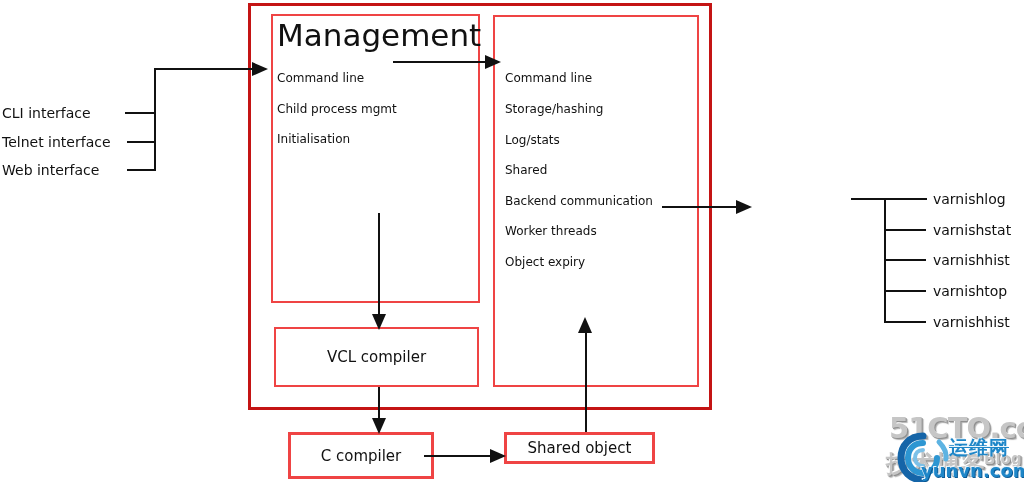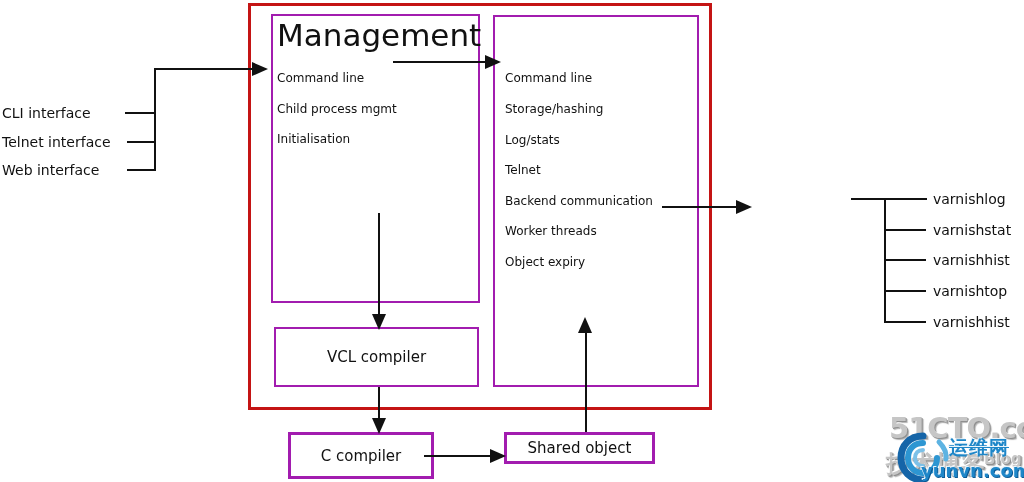--- a/index.html
+++ b/index.html
@@ -9,21 +9,21 @@
     font-family:"DejaVu Sans","Liberation Sans",sans-serif;
     color:#111;
   }
   .stage{position:absolute;inset:0;}
   
   .red-frame{
     position:absolute;left:248px;top:3px;width:464px;height:407px;
     border:3px solid #c41414;box-sizing:border-box;z-index:0;background:transparent;
   }
   .box{
-    position:absolute;background:#fff;border:2px solid #a21caf;
+    position:absolute;background:#fff;border:2px solid #ef4444;
     box-sizing:border-box;z-index:1;
   }
   .box.thick{border-width:3px;}
   .box-title{
     position:absolute;font-size:31px;line-height:34px;white-space:nowrap;color:#111;
   }
   .box-item{
     position:absolute;font-size:12px;line-height:16px;white-space:nowrap;color:#111;
   }
   .center-label{
@@ -112,21 +112,21 @@
     <div class="box-title" style="left:4px;top:2px">Management</div>
     <div class="box-item" style="left:4px;top:54px">Command line</div>
     <div class="box-item" style="left:4px;top:85px">Child process mgmt</div>
     <div class="box-item" style="left:4px;top:115px">Initialisation</div>
   </div>
 
   <div class="box" style="left:493px;top:15px;width:206px;height:372px">
     <div class="box-item" style="left:10px;top:53px">Command line</div>
     <div class="box-item" style="left:10px;top:84px">Storage/hashing</div>
     <div class="box-item" style="left:10px;top:115px">Log/stats</div>
-    <div class="box-item" style="left:10px;top:145px">Telnet</div>
+    <div class="box-item" style="left:10px;top:145px">Shared</div>
     <div class="box-item" style="left:10px;top:176px">Backend communication</div>
     <div class="box-item" style="left:10px;top:206px">Worker threads</div>
     <div class="box-item" style="left:10px;top:237px">Object expiry</div>
   </div>
 
   <div class="box thick" style="left:288px;top:432px;width:146px;height:47px">
     <div class="center-label">C compiler</div>
   </div>
 
   <div class="box" style="left:274px;top:327px;width:205px;height:60px">

